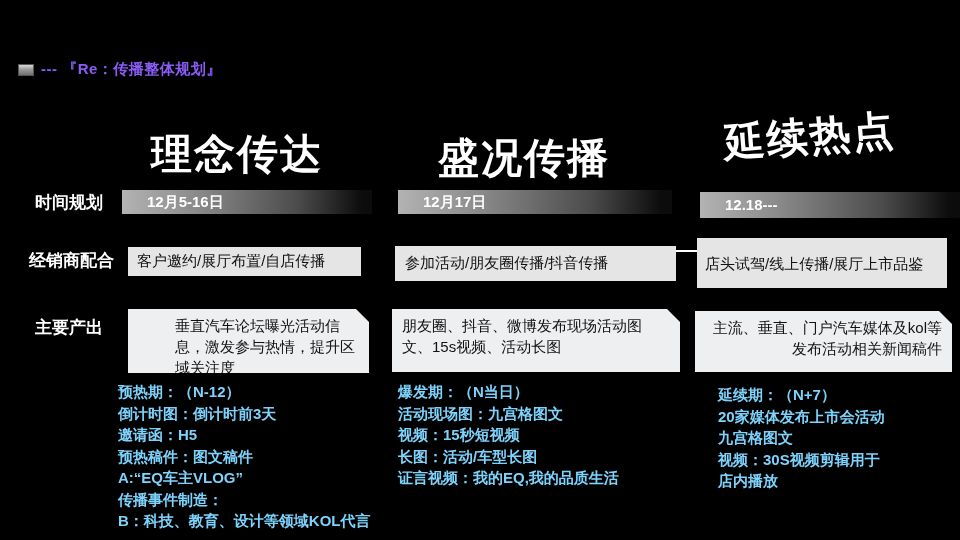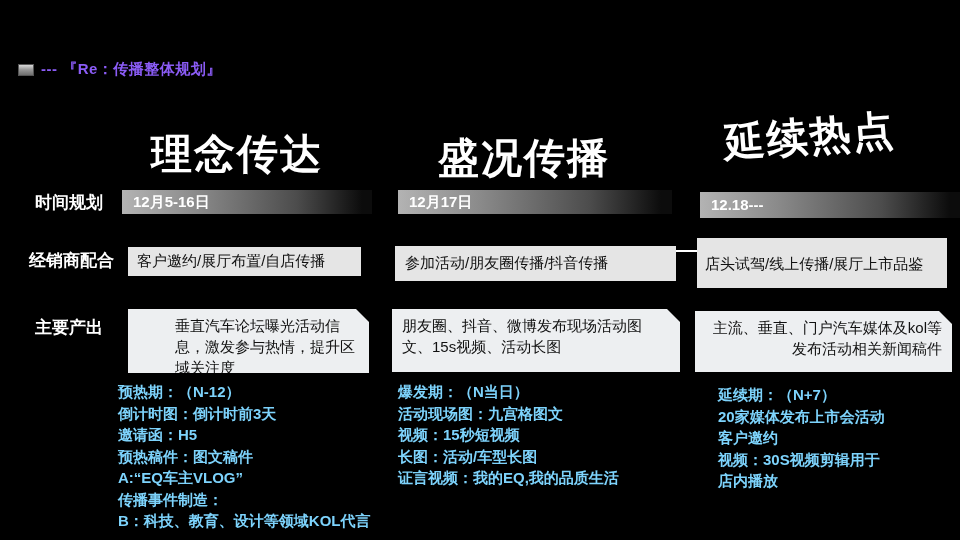--- a/index.html
+++ b/index.html
@@ -17,21 +17,21 @@
   .h1{left:151px;top:127px;}
   .h2{left:438px;top:131px;}
   .h3{left:726px;top:116px;transform:rotate(-4.5deg);transform-origin:left bottom;}
   
   .row-label{color:#fff;font-weight:bold;font-size:17px;white-space:nowrap;}
   .rl-time{left:35px;top:191px;}
   .rl-dealer{left:29px;top:249px;}
   .rl-output{left:35px;top:316px;}
   
   .tbar{height:24px;background:linear-gradient(90deg,#b3b3b3 0%,#8a8a8a 30%,#4c4c4c 70%,#0c0c0c 96%);
-        color:#fff;font-weight:bold;font-size:15px;line-height:24px;padding-left:11px;box-sizing:border-box;}
+        color:#fff;font-weight:bold;font-size:15px;line-height:24px;padding-left:25px;box-sizing:border-box;}
   .tb1{left:122px;top:190px;width:250px;}
   .tb2{left:398px;top:190px;width:274px;}
   .tb3{left:700px;top:192px;width:260px;height:26px;line-height:26px;}
   
   .dbox{background:#e5e5e5;color:#111;font-size:15px;box-sizing:border-box;display:flex;align-items:center;}
   .d1{left:128px;top:247px;width:233px;height:29px;padding:0 9px;}
   .d2{left:395px;top:246px;width:281px;height:35px;padding:0 10px;}
   .d3{left:697px;top:238px;width:250px;height:50px;padding:2px 8px;line-height:21px;}
   .connector{left:676px;top:250px;width:22px;height:2px;background:#fff;}
   
@@ -91,18 +91,18 @@
     <div>爆发期：（N当日）</div>
     <div>活动现场图：九宫格图文</div>
     <div>视频：15秒短视频</div>
     <div>长图：活动/车型长图</div>
     <div>证言视频：我的EQ,我的品质生活</div>
   </div>
 
   <div class="abs dlist l3">
     <div>延续期：（N+7）</div>
     <div>20家媒体发布上市会活动</div>
-    <div>客户邀约</div>
+    <div>九宫格图文</div>
     <div>视频：30S视频剪辑用于</div>
     <div>店内播放</div>
   </div>
 
 </div>
 
 </body></html>

